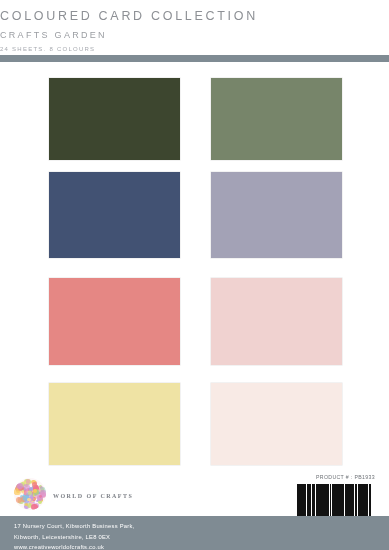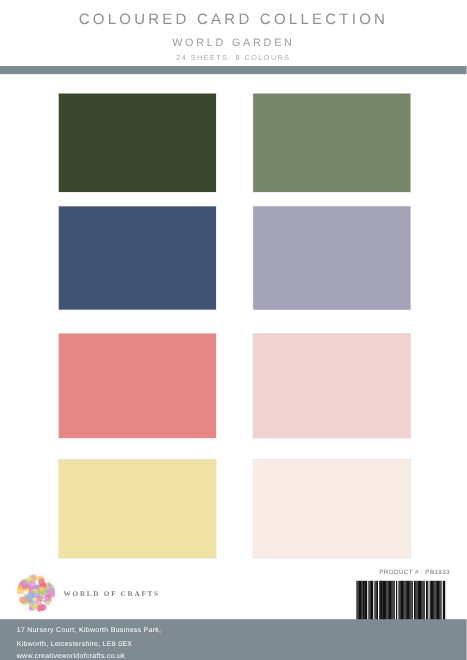--- a/index.html
+++ b/index.html
@@ -16,21 +16,20 @@
     background: #ffffff;
   }
 
   
   .header {
     position: absolute;
     left: 0; top: 0;
     width: 389px;
     height: 55px;
     background: #ffffff;
-    text-align: center;
   }
   .title-main {
     margin: 0;
     padding-top: 9px;
     font-size: 12.5px;
     letter-spacing: 2.7px;
     color: #8d9095;
     font-weight: 400;
     white-space: nowrap;
   }
@@ -200,21 +199,21 @@
     letter-spacing: 0.25px;
     white-space: nowrap;
   }
   .footer-address span { display: block; }
 </style>
 </head>
 <body>
 
 <div class="header">
   <p class="title-main">COLOURED CARD COLLECTION</p>
-  <p class="title-sub">WORLD GARDEN</p>
+  <p class="title-sub">CRAFTS GARDEN</p>
   <p class="title-meta">24 SHEETS. 8 COLOURS</p>
 </div>
 
 <div class="divider-bar" style="background: rgb(127, 139, 147);"></div>
 
 <div class="swatch-grid">
   <div class="swatch col-l row-1" style="background: rgb(61, 70, 47);"></div>
   <div class="swatch col-r row-1" style="background: rgb(119, 133, 106);"></div>
   <div class="swatch col-l row-2" style="background: rgb(66, 82, 115);"></div>
   <div class="swatch col-r row-2" style="background: rgb(163, 162, 182);"></div>

